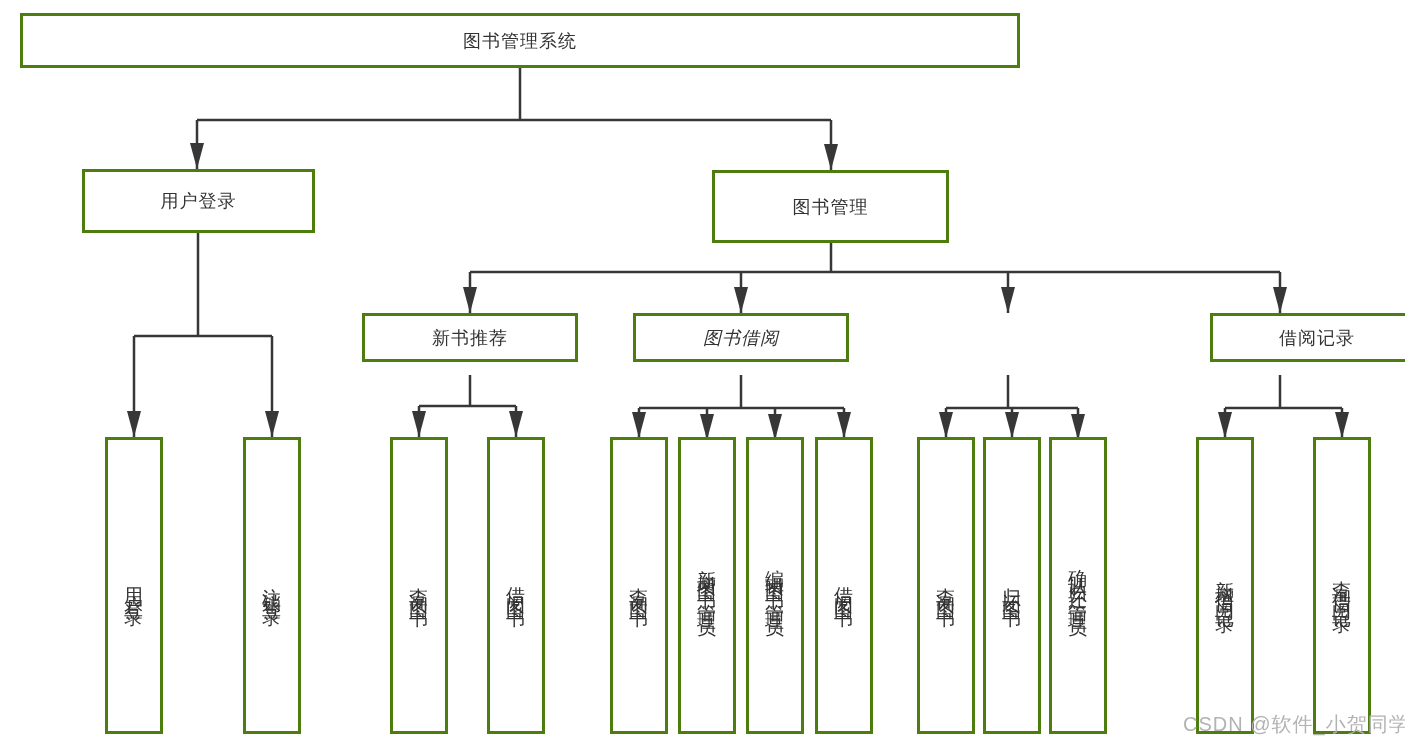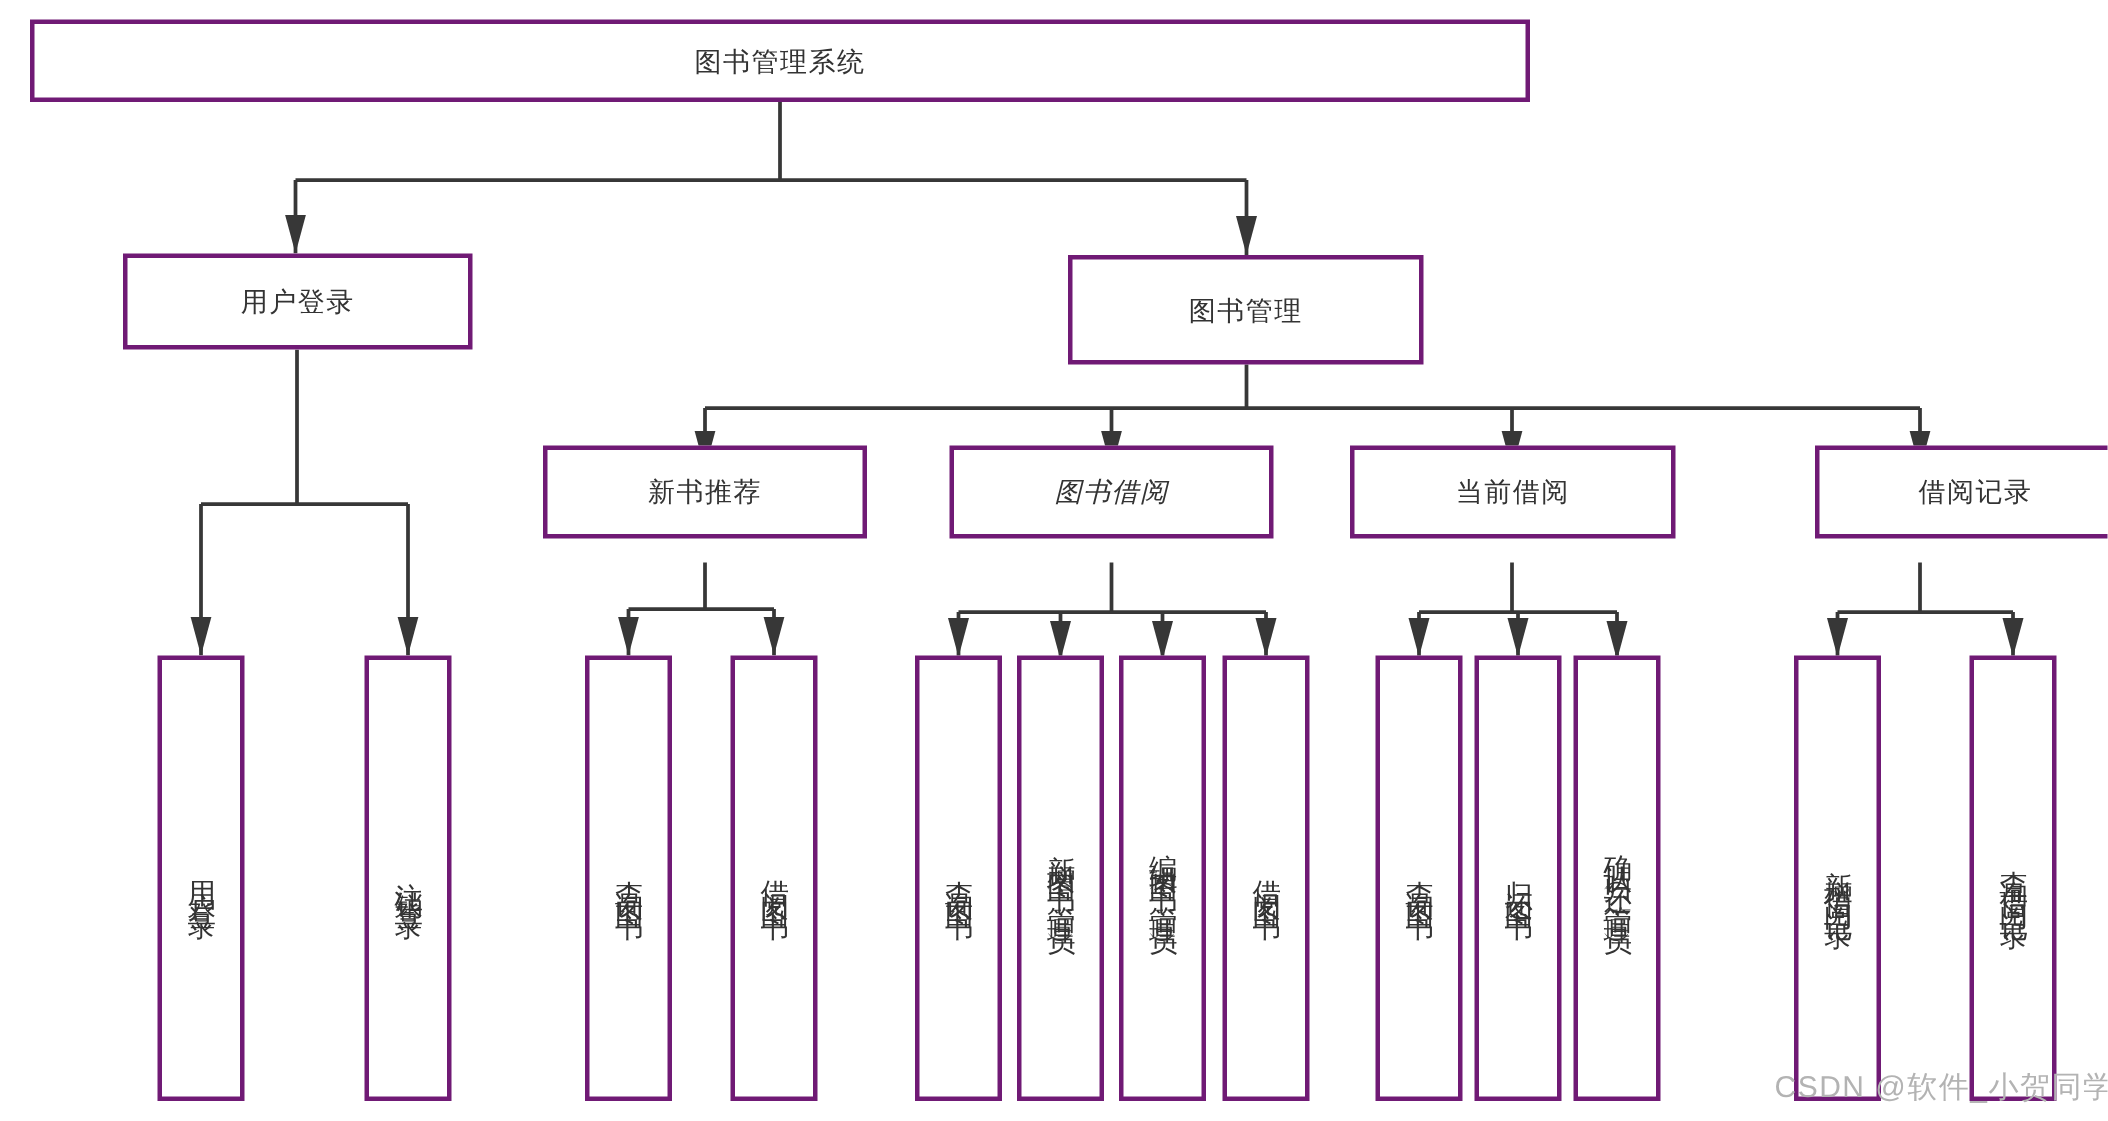--- a/index.html
+++ b/index.html
@@ -16,21 +16,21 @@
   }
   svg.wires {
     position: absolute;
     left: 0; top: 0;
     width: 1405px; height: 747px;
     z-index: 1;
   }
   .box {
     position: absolute;
     box-sizing: border-box;
-    border: 3px solid #701a75;
+    border: 3px solid #4d7c0f;
     background: #ffffff;
     display: flex;
     align-items: center;
     justify-content: center;
     color: #333333;
     z-index: 2;
   }
   .box .label {
     font-size: 18px;
     letter-spacing: 1px;
@@ -43,21 +43,21 @@
   }
   .leaf .vlabel {
     writing-mode: vertical-rl;
     text-orientation: mixed;
     font-size: 19px;
     letter-spacing: 7px;
     line-height: 1;
     color: #333333;
   }
   .lvl2 { }
-  .lvl3 { top: 297px; height: 62px; }
+  .lvl3 { top: 313px; height: 49px; }
   .watermark {
     position: absolute;
     left: 1183px;
     top: 711px;
     font-size: 20px;
     color: #b3b3b3;
     z-index: 3;
     white-space: nowrap;
     letter-spacing: 1px;
   }
@@ -127,23 +127,20 @@
   <div class="box lvl2" style="left:712px; top:170px; width:237px; height:73px;">
     <span class="label">图书管理</span>
   </div>
 
   <div class="box lvl3" style="left:362px; width:216px;">
     <span class="label">新书推荐</span>
   </div>
   <div class="box lvl3" style="left:633px; width:216px;font-style:italic;">
     <span class="label">图书借阅</span>
   </div>
-  <div class="box lvl3" style="left:900px; width:217px;">
-    <span class="label">当前借阅</span>
-  </div>
   <div class="box lvl3" style="left:1173px; width:214px;margin-left:37px;">
     <span class="label">借阅记录</span>
   </div>
 
   <div class="box leaf" style="left:105px;">
     <span class="vlabel">用户登录</span>
   </div>
   <div class="box leaf" style="left:243px;">
     <span class="vlabel">注销登录</span>
   </div>

